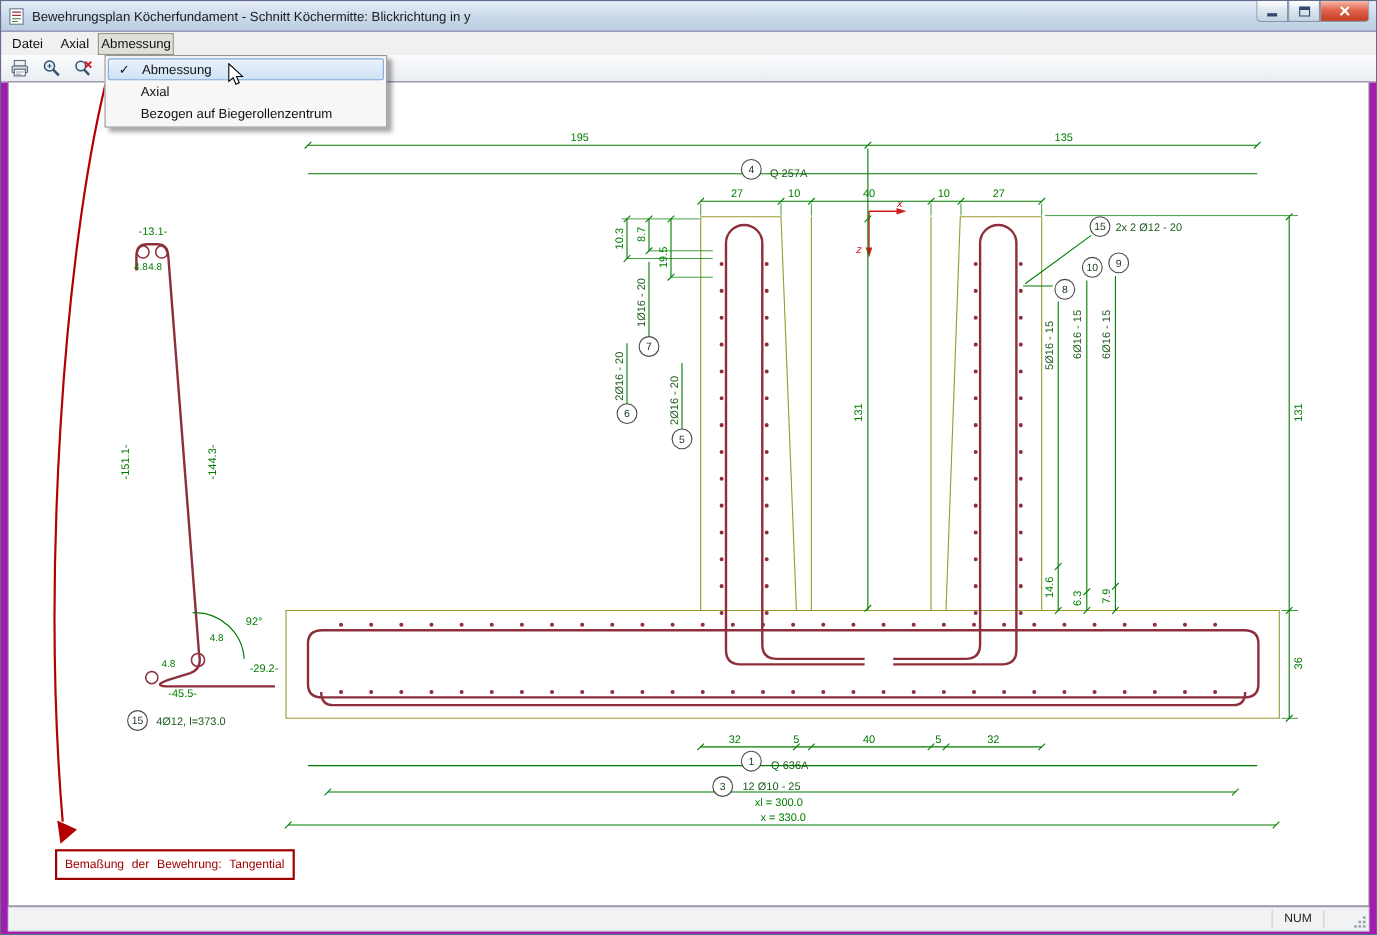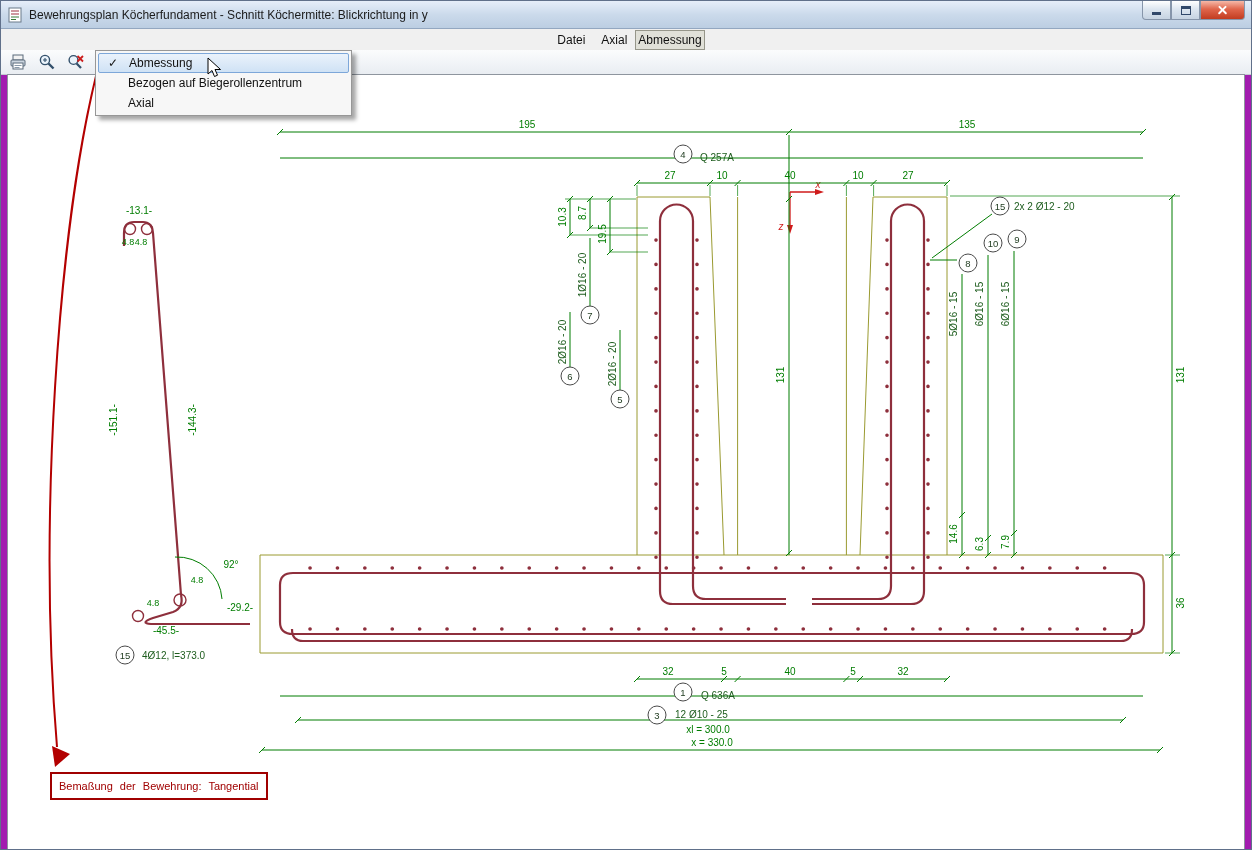--- a/index.html
+++ b/index.html
@@ -16,21 +16,21 @@
            background:linear-gradient(#ffffff,#dde6f0 45%,#c6d3e2);display:flex;align-items:center;justify-content:center;}
   .cap-btn.first{border-radius:0 0 0 4px;}
   .cap-btn.close{width:45px;border-radius:0 0 4px 0;background:linear-gradient(#f6b9a8,#e0664c 45%,#c23c20);}
   .g-min{width:9px;height:3px;background:#31486a;margin-top:6px;}
   .g-max{width:10px;height:9px;border:1px solid #31486a;border-top-width:3px;box-sizing:border-box;background:transparent;}
   .g-close{width:13px;height:13px;position:relative;}
   .g-close::before,.g-close::after{content:"";position:absolute;left:1px;top:5.5px;width:11px;height:2.4px;background:#fff;border-radius:1px;}
   .g-close::before{transform:rotate(45deg);}
   .g-close::after{transform:rotate(-45deg);}
   
-  .menubar{height:21px;background:#f0f0f0;display:flex;align-items:center;padding-left:2px;font-size:12px;color:#111;justify-content:center;}
+  .menubar{height:21px;background:#f0f0f0;display:flex;align-items:center;padding-left:2px;font-size:12px;color:#111;}
   .menu-item{padding:3px 8px;}
   .menu-item.open{background:#e0e0d8;border:1px solid #96968a;padding:2px 2px;}
   
   .toolbar{height:24px;background:linear-gradient(#fbfcfd,#e9edf2);border-bottom:1px solid #c3c9d1;
            display:flex;align-items:center;padding-left:5px;gap:5px;}
   .tool-btn{width:24px;height:20px;display:flex;align-items:center;justify-content:center;}
   
   .main{flex:1;margin:0 7px;background:#ffffff;box-shadow:0 0 0 1px #8e959e;position:relative;overflow:hidden;}
   svg.drawing{position:absolute;left:0;top:0;font-family:"Liberation Sans",sans-serif;}
   .dim{stroke:#007d00;stroke-width:1;fill:none;}
@@ -260,31 +260,49 @@
 
       <g>
         <path class="ann-arrow" d="M96,74 C58,230 38,520 57,745"></path>
         <polygon points="52,744 70,752 55,765" fill="#b30000"></polygon>
       </g>
     </svg>
 
     <div class="annotation-box">Bemaßung der Bewehrung: Tangential</div>
   </div>
 
+  <div class="statusbar">
+    <div class="sb-fill"></div>
+    <div class="sb-sep"></div>
+    <div class="sb-num">NUM</div>
+    <div class="sb-sep"></div>
+    <div class="sb-grip">
+      <svg width="13" height="13" viewBox="0 0 13 13">
+        <g fill="#9aa4b0">
+          <rect x="9" y="1" width="2.4" height="2.4"></rect>
+            <rect x="9" y="5" width="2.4" height="2.4"></rect>
+            <rect x="5" y="5" width="2.4" height="2.4"></rect>
+          <rect x="9" y="9" width="2.4" height="2.4"></rect>
+            <rect x="5" y="9" width="2.4" height="2.4"></rect>
+            <rect x="1" y="9" width="2.4" height="2.4"></rect>
+        </g>
+      </svg>
+    </div>
+  </div>
 
   <div class="dropdown">
     <div class="dd-item sel">
       <span class="chk">✓</span>
       <span>Abmessung</span>
     </div>
     <div class="dd-item">
+      <span>Axial</span>
+    </div>
+    <div class="dd-item">
       <span>Bezogen auf Biegerollenzentrum</span>
-    </div>
-    <div class="dd-item">
-      <span>Axial</span>
     </div>
   </div>
 
   <svg class="cursor" width="16" height="22" viewBox="0 0 16 22">
     <polygon points="1,1 1,17 5,13.5 7.5,19.5 10.5,18.2 8,12.5 13.5,12.5" fill="#ffffff" stroke="#000000" stroke-width="1"></polygon>
   </svg>
 
 </div>
 
 </body></html>

